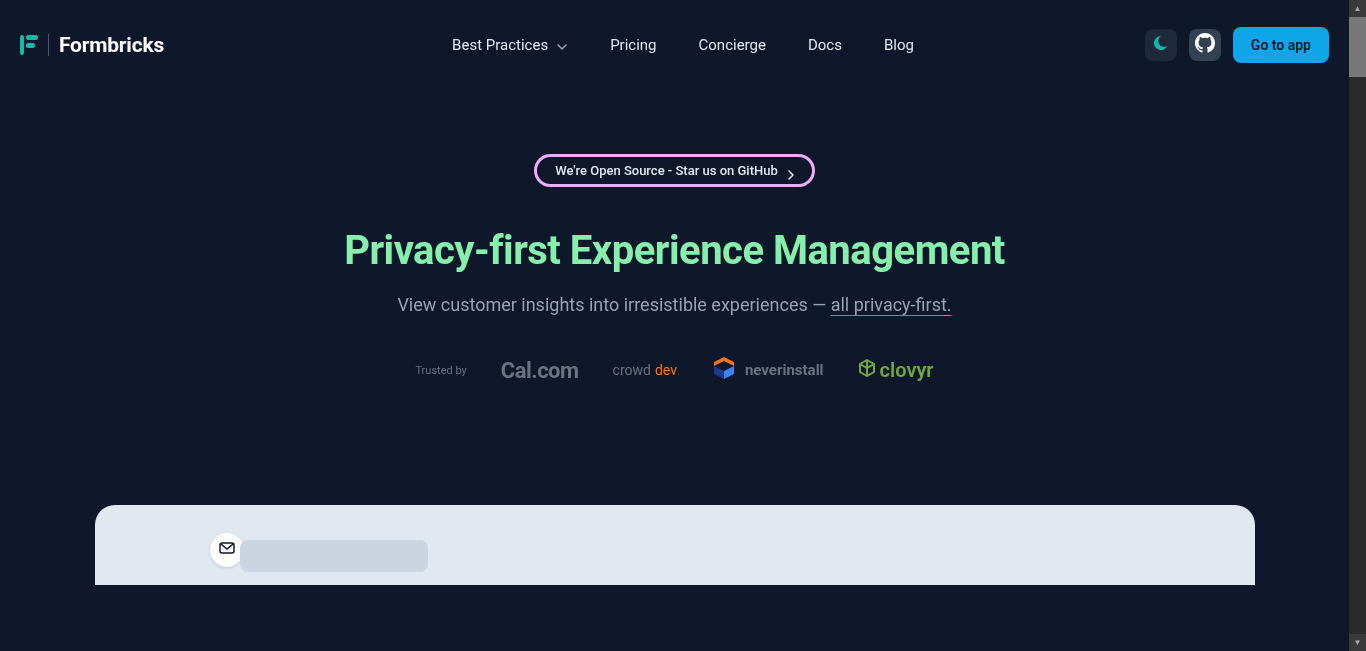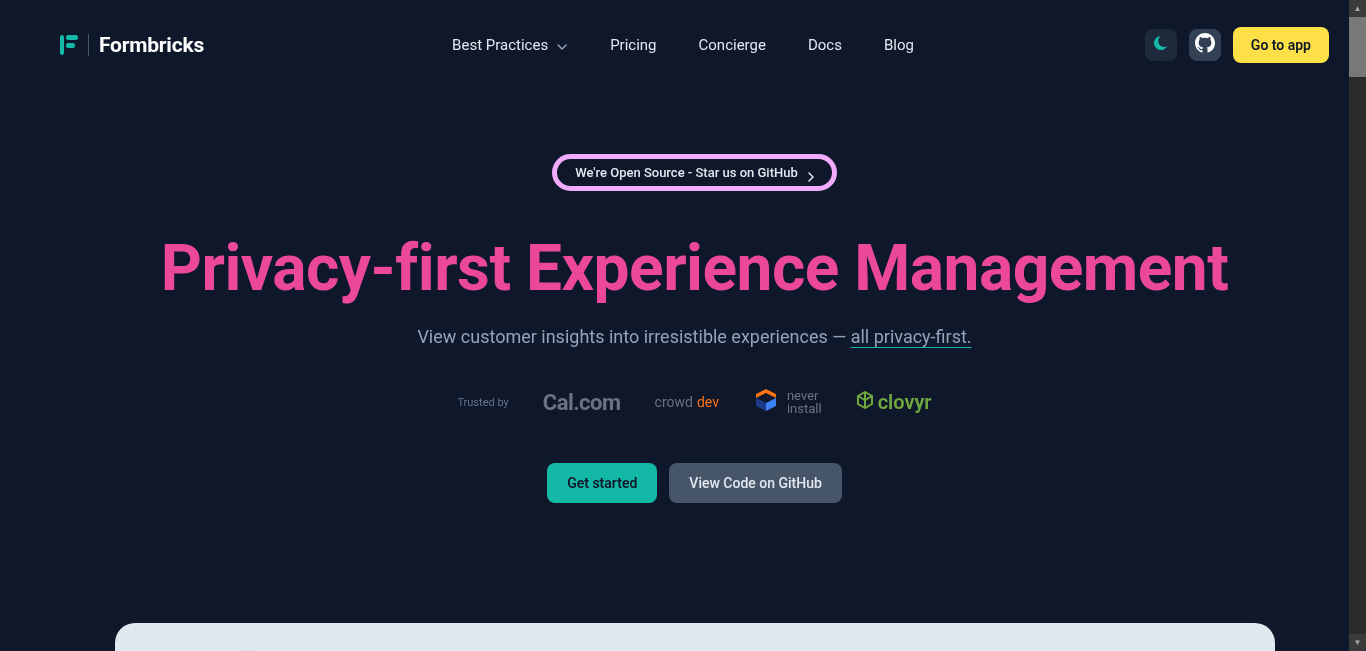--- a/index.html
+++ b/index.html
@@ -31,21 +31,20 @@
   width:17px;height:17px;
   background:#3a3a3a;
   display:flex;align-items:center;justify-content:center;
   font-size:8px;color:#aaa;
 }
 .scrollbar-arrow.top{top:0}
 .scrollbar-arrow.bottom{bottom:0}
 .page{
   width:1349px;
   height:473px;
-  padding-left:40px;
 }
 .nav{
   display:flex;
   align-items:center;
   padding:24px 20px 0 20px;
   height:66px;
 }
 .logo-wrap{
   display:flex;align-items:center;gap:10px;
 }
@@ -82,47 +81,47 @@
   display:flex;align-items:center;justify-content:center;
   cursor:pointer;
 }
 .github-btn{
   width:32px;height:32px;border-radius:8px;
   background:#334155;
   display:flex;align-items:center;justify-content:center;
   cursor:pointer;
 }
 .cta-btn{
-  background:#fde047;
+  background:#0ea5e9;
   color:#0f172a;
   font-weight:600;
   font-size:14px;
   padding:10px 18px;
   border-radius:8px;
   cursor:pointer;
 }
 .hero{
   display:flex;flex-direction:column;align-items:center;
   padding-top:88px;
 }
 .pill{
-  border:5px solid #f0abfc;
+  border:3px solid #f0abfc;
   border-radius:999px;
   padding:6px 16px 6px 18px;
   display:flex;align-items:flex-end;gap:8px;
   font-size:13px;font-weight:500;color:#e2e8f0;
   cursor:pointer;
 }
 .pill-chev{width:10px;height:10px}
 .headline{
   margin-top:40px;
-  font-size:64px;
+  font-size:40px;
   font-weight:700;
   letter-spacing:-0.5px;
-  color:#ec4899;
+  color:#86efac;
 }
 .sub{
   margin-top:20px;
   font-size:18px;
   color:#94a3b8;
   font-weight:400;
 }
 .sub-link{
   color:#94a3b8;
   text-decoration:underline;
@@ -134,21 +133,21 @@
   display:flex;align-items:center;gap:34px;
 }
 .trusted-label{
   font-size:11px;color:#64748b;
 }
 .tlogo{color:#6b7280;font-weight:700;display:flex;align-items:flex-start;gap:4px}
 .tlogo.cal{font-size:22px;letter-spacing:-0.5px}
 .tlogo.crowd{font-size:14px;font-weight:400}
 .tlogo.crowd .d{color:#f97316}
 .tlogo.never{display:flex;gap:8px;align-items:center}
-.tlogo.never .nt{display:flex;flex-direction:column;line-height:1;font-size:13px;font-weight:400}
+.tlogo.never .nt{display:flex;flex-direction:row;line-height:1;font-size:15px;font-weight:700}
 .tlogo.clovyr{font-size:20px;font-weight:600;color:#6fa83e;display:flex;align-items:center;gap:4px}
 .hero-btns{
   margin-top:46px;
   display:flex;gap:12px;
 }
 .btn-primary{
   background:#14b8a6;color:#0f172a;font-weight:600;font-size:14px;
   padding:12px 20px;border-radius:8px;cursor:pointer;
 }
 .btn-secondary{
@@ -282,28 +281,20 @@
         <span>
           <svg width="18" height="18" viewBox="0 0 18 18">
             <path d="M9 1l7 4v8l-7 4-7-4V5z" fill="none" stroke="#6fa83e" stroke-width="2"></path>
             <path d="M9 1v16M2 5l7 4 7-4" fill="none" stroke="#6fa83e" stroke-width="2"></path>
           </svg>
         </span>
         <span>clovyr</span>
       </span>
     </div>
 
-    <div class="hero-btns">
-      <div class="btn-primary">
-        <span>Get started</span>
-      </div>
-      <div class="btn-secondary">
-        <span>View Code on GitHub</span>
-      </div>
-    </div>
 
     <div class="preview-panel">
       <div class="mail-bubble">
         <span>
           <svg width="16" height="16" viewBox="0 0 16 16">
               <rect x="1" y="3" width="14" height="10" rx="2" fill="none" stroke="#0f172a" stroke-width="1.5"></rect>
               <path d="M2 4l6 5 6-5" fill="none" stroke="#0f172a" stroke-width="1.5"></path>
             </svg>
         </span>
       </div>

